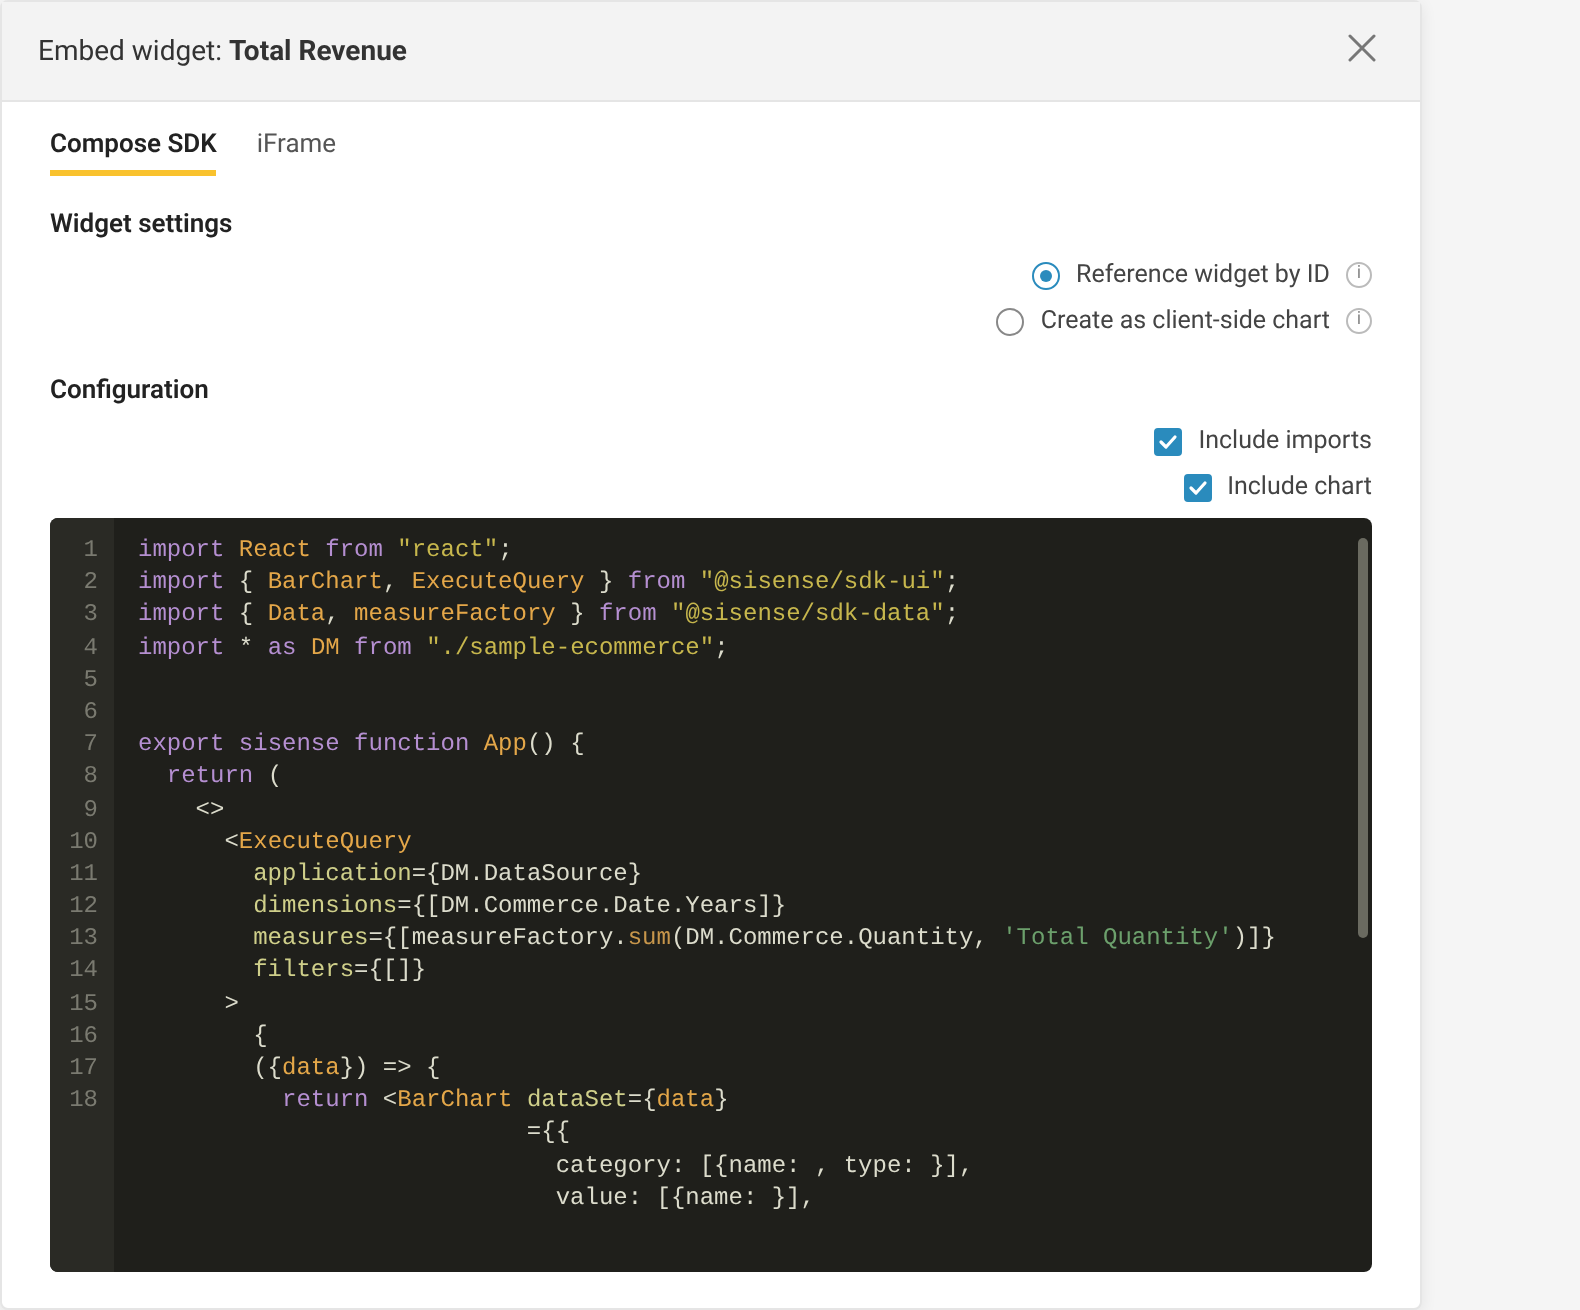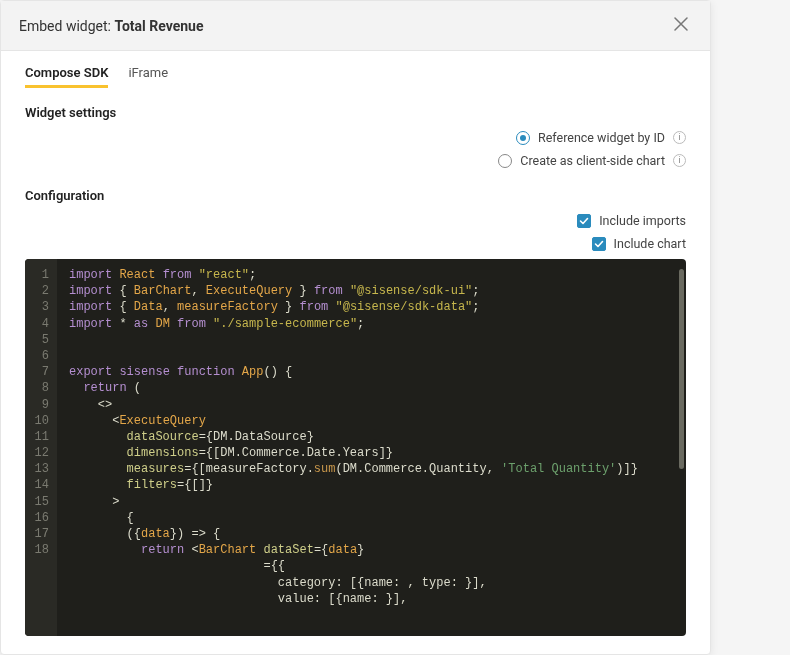--- a/index.html
+++ b/index.html
@@ -299,21 +299,21 @@
       <div class="code" id="code"><span class="tok-kw">import</span> <span class="tok-def">React</span> <span class="tok-kw">from</span> <span class="tok-str">"react"</span>;
 <span class="tok-kw">import</span> { <span class="tok-def">BarChart</span>, <span class="tok-def">ExecuteQuery</span> } <span class="tok-kw">from</span> <span class="tok-str">"@sisense/sdk-ui"</span>;
 <span class="tok-kw">import</span> { <span class="tok-def">Data</span>, <span class="tok-def">measureFactory</span> } <span class="tok-kw">from</span> <span class="tok-str">"@sisense/sdk-data"</span>;
 <span class="tok-kw">import</span> * <span class="tok-kw">as</span> <span class="tok-def">DM</span> <span class="tok-kw">from</span> <span class="tok-str">"./sample-ecommerce"</span>;
 
 
 <span class="tok-kw">export</span> <span class="tok-kw">sisense</span> <span class="tok-kw">function</span> <span class="tok-def">App</span>() {
   <span class="tok-kw">return</span> (
     &lt;&gt;
       &lt;<span class="tok-def">ExecuteQuery</span>
-        <span class="tok-prop">dataSource</span>={DM.DataSource}
+        <span class="tok-prop">application</span>={DM.DataSource}
         <span class="tok-prop">dimensions</span>={[DM.Commerce.Date.Years]}
         <span class="tok-prop">measures</span>={[measureFactory.<span class="tok-fn">sum</span>(DM.Commerce.Quantity, <span class="tok-greenstr">'Total Quantity'</span>)]}
         <span class="tok-prop">filters</span>={[]}
       &gt;
         {
         ({<span class="tok-def">data</span>}) =&gt; {
           <span class="tok-kw">return</span> &lt;<span class="tok-def">BarChart</span> <span class="tok-prop">dataSet</span>={<span class="tok-def">data</span>}
                            ={{
                              category: [{name: , type: }],
                              value: [{name: }],

